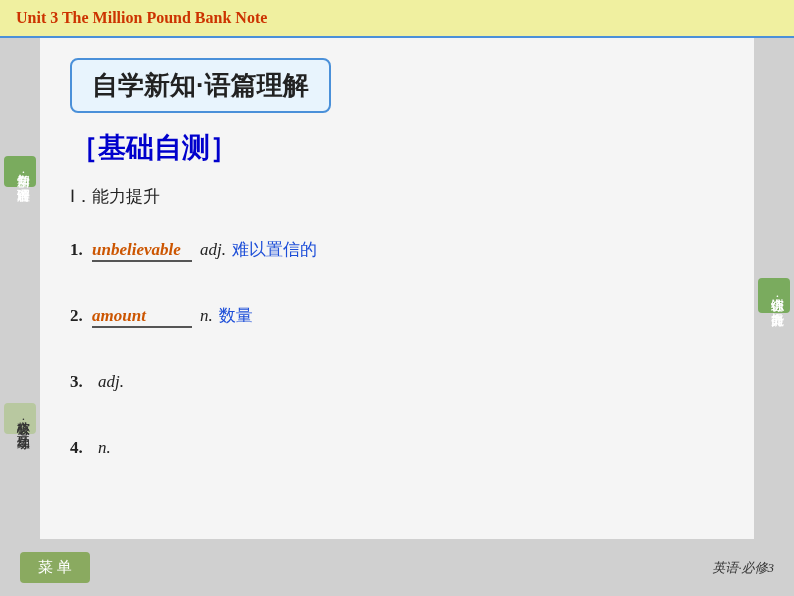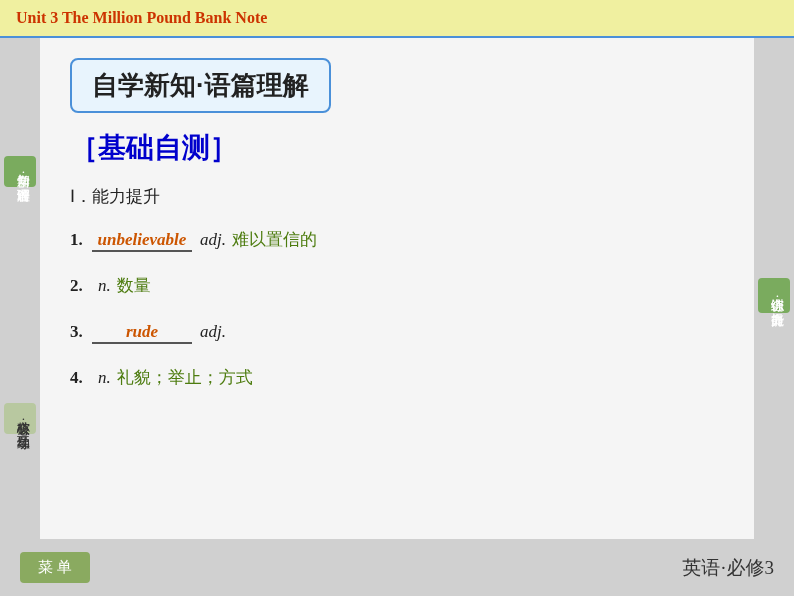--- a/index.html
+++ b/index.html
@@ -148,38 +148,37 @@
       color: #222;
     }
     .vocab-num {
       min-width: 22px;
       font-weight: bold;
     }
     .vocab-underline {
       display: inline-block;
       min-width: 100px;
       border-bottom: 2px solid #555;
-      text-align: center;
       margin-right: 2px;
     }
     .vocab-word {
       color: #cc5500;
       font-weight: bold;
       font-family: 'Times New Roman', serif;
       font-style: italic;
       font-size: 17px;
     }
     .vocab-pos {
       font-style: italic;
       color: #222;
-      margin: 8px 6px;
+      margin: 18px 6px;
       font-family: 'Times New Roman', serif;
     }
     .vocab-meaning {
-      color: #4d7c0f;
+      color: #1d4ed8;
     }
 
     
     .bottom-bar {
       position: absolute;
       bottom: 0;
       left: 0;
       right: 0;
       height: 57px;
       background: #d0d0d0;
@@ -192,23 +191,24 @@
       background: #8aaa60;
       color: #fff;
       border: none;
       border-radius: 4px;
       padding: 6px 18px;
       font-size: 15px;
       cursor: pointer;
       font-family: 'SimSun', serif;
     }
     .bottom-right-text {
-      font-size: 19px;
+      font-size: 13px;
       color: #333;
       font-family: 'SimSun', serif;
+      font-style: italic;
     }
   </style>
 </head>
 <body>
 
 <div class="top-bar">
   <span class="top-bar-text">Unit 3  The Million Pound Bank Note</span>
 </div>
 
 <div class="left-sidebar">
@@ -233,34 +233,33 @@
   <li class="vocab-item">
       <span class="vocab-num">1.</span>
       <span class="vocab-underline">
         <span class="vocab-word">unbelievable</span>
       </span>
       <span class="vocab-pos">adj.</span>
       <span class="vocab-meaning">难以置信的</span>
     </li>
       <li class="vocab-item">
       <span class="vocab-num">2.</span>
+      <span class="vocab-underline">
+        <span class="vocab-word">amount</span>
+      </span>
       <span class="vocab-pos">n.</span>
       <span class="vocab-meaning">数量</span>
     </li>
       <li class="vocab-item">
       <span class="vocab-num">3.</span>
-      <span class="vocab-underline">
-        <span class="vocab-word">rude</span>
-      </span>
       <span class="vocab-pos">adj.</span>
     </li>
       <li class="vocab-item">
       <span class="vocab-num">4.</span>
       <span class="vocab-pos">n.</span>
-      <span class="vocab-meaning">礼貌；举止；方式</span>
     </li>
     </ul>
 </div>
 
 <div class="bottom-bar">
   <button class="bottom-menu-btn">菜  单</button>
   <span class="bottom-right-text">英语·必修3</span>
 </div>
 
 </body></html>

